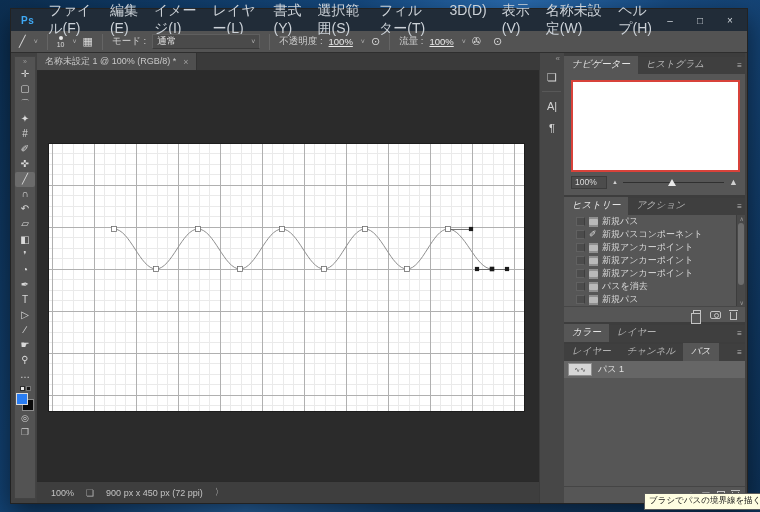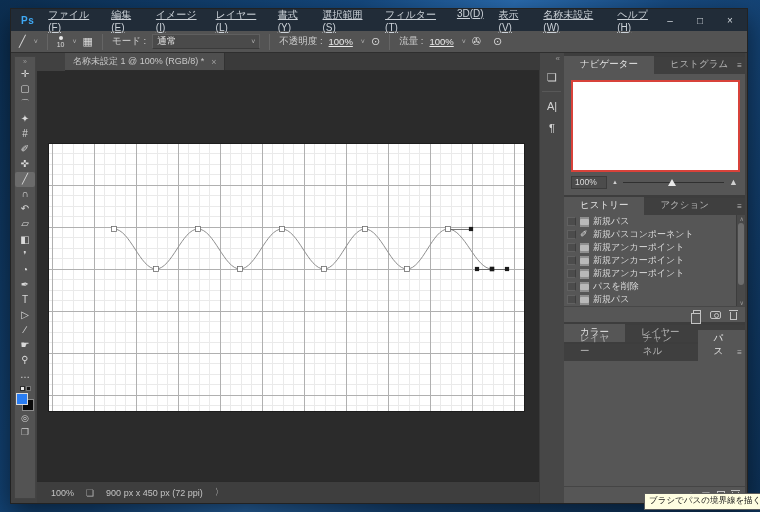--- a/index.html
+++ b/index.html
@@ -8,21 +8,21 @@
     font-family:"Liberation Sans","DejaVu Sans",sans-serif;
     background:linear-gradient(118deg,#0c2f52 0%,#15497f 35%,#2a6bae 50%,#174a80 65%,#0d3156 100%);
     position:relative;
   }
   .window { position:absolute; left:10px; top:8px; width:738px; height:496px;
     background:#454545; border:1px solid #222; box-shadow:0 10px 26px rgba(0,0,0,.55); }
 
   
   .titlebar { height:22px; background:#212c38; display:flex; align-items:center; padding:0 4px 0 10px; }
   .pslogo { color:#3fa9f5; font-weight:bold; font-size:10px; margin-right:14px; letter-spacing:.5px; }
-  .menus { display:flex; gap:15px; font-size:10px; color:#ccd2d8;text-decoration:underline; }
+  .menus { display:flex; gap:15px; font-size:14px; color:#ccd2d8; }
   .menu-item { cursor:default; }
   .wincontrols { margin-left:auto; display:flex; gap:4px; }
   .wbtn { width:26px; height:18px; display:flex; align-items:center; justify-content:center;
     color:#cfd5da; font-size:10px; }
 
   
   .optionsbar { height:22px; background:#535353; border-bottom:1px solid #2e2e2e;
     display:flex; align-items:center; font-size:9.5px; color:#cfcfcf; padding:0 8px; gap:6px; }
   .sep { width:1px; height:16px; background:#3e3e3e; border-right:1px solid #656565; margin:0 3px; }
   .caret { font-size:7px; color:#b0b0b0; margin-left:2px; }
@@ -50,21 +50,21 @@
   .miniswap { display:flex; align-items:center; gap:1px; margin-top:3px; }
   .miniswap .mfg { width:5px; height:5px; background:#e8e8e8; border:1px solid #2d2d2d; }
   .miniswap .mbg { width:5px; height:5px; background:#161616; border:1px solid #777; }
   .swatches { position:relative; width:18px; height:18px; margin-top:2px; }
   .swatches .bg { position:absolute; right:0; bottom:0; width:12px; height:12px; background:#0a0a0a; border:1px solid #8b8b8b; }
   .swatches .fg { position:absolute; left:0; top:0; width:12px; height:12px; background:#2a7df2; border:1px solid #d9d9d9; }
   .tsmall { width:20px; height:14px; display:flex; align-items:center; justify-content:center; color:#cfcfcf; font-size:9px; }
 
   
   .docarea { position:absolute; left:26px; top:0; width:502px; bottom:0; }
-  .doctabbar { height:18px; background:#3a3a3a; display:flex; border-bottom:1px solid #2c2c2c;margin-left:28px; }
+  .doctabbar { height:18px; background:#3a3a3a; display:flex; border-bottom:1px solid #2c2c2c; }
   .doctab { background:#4f4f4f; color:#c8c8c8; font-size:9px; padding:0 8px; display:flex;
     align-items:center; gap:7px; border-right:1px solid #323232; }
   .doctab .x { color:#9f9f9f; font-size:9px; }
   .pasteboard { position:absolute; left:0; right:0; top:18px; bottom:22px; background:#2b2b2b; overflow:hidden; }
   .canvaswrap { position:absolute; left:12px; top:73px; width:475px; height:267px; background:#fff;
     box-shadow:0 0 0 1px #1d1d1d; }
   .statusbar { position:absolute; left:0; right:0; bottom:0; height:22px; background:#3e3e3e;
     border-top:1px solid #2a2a2a; display:flex; align-items:center; gap:12px; padding-left:14px;
     font-size:9px; color:#c4c4c4; }
   .statusbar .expicon { font-size:9px; color:#bdbdbd; }
@@ -74,41 +74,41 @@
     border-left:1px solid #3a3a3a; display:flex; flex-direction:column; align-items:center; }
   .striphead { color:#9a9a9a; font-size:8px; height:12px; line-height:12px; align-self:flex-end; padding-right:4px; }
   .sicon { width:21px; height:20px; display:flex; align-items:center; justify-content:center;
     color:#d4d4d4; font-size:11px; margin-top:2px; }
   .sdiv { width:19px; height:1px; background:#3a3a3a; border-bottom:1px solid #585858; margin:4px 0; }
 
   
   .dock { position:absolute; left:553px; right:2px; top:0; bottom:0; background:#3d3d3d;
     display:flex; flex-direction:column; font-size:9.5px; }
   .ptabbar { height:17px; background:#3f3f3f; display:flex; align-items:flex-end; position:relative; flex:none; }
-  .ptab { padding:2px 16px 3px; color:#b3b3b3; }
+  .ptab { padding:2px 8px 3px; color:#b3b3b3;font-style:italic; }
   .ptab.act { background:#565656; color:#e5e5e5; }
   .pmenu { position:absolute; right:4px; top:4px; color:#bdbdbd; font-size:8px; letter-spacing:-1px; }
   .panel { flex:none; }
   .pbody { background:#565656; }
 
   
   .navbody { padding:6px 7px 3px; }
   .navproxy { width:169px; height:92px; background:#fff; border:2px solid #d8423a; }
   .navctl { display:flex; align-items:center; height:20px; gap:5px; color:#d6d6d6; }
   .navzoom { width:36px; height:13px; background:#4c4c4c; border:1px solid #3c3c3c;
     font-size:8.5px; display:flex; align-items:center; padding-left:3px; color:#ddd; }
   .mtn { font-size:6px; color:#d0d0d0; } .mtn.big { font-size:9px; }
   .sltrack { flex:1; position:relative; height:12px; }
   .sltrack::before { content:""; position:absolute; left:0; right:0; top:6px; height:1px; background:#303030; }
   .slthumb { position:absolute; top:3px; width:0; height:0; border-left:4px solid transparent;
     border-right:4px solid transparent; border-bottom:7px solid #e9e9e9; }
 
   
   .hlist { background:#565656; position:relative; }
-  .hrow { height:13px; display:flex; align-items:center; gap:4px; padding-left:3px; }
+  .hrow { height:13px; display:flex; align-items:center; gap:4px; padding-left:12px; }
   .hsrc { width:9px; height:9px; background:#4c4c4c; border:1px solid #616161; border-right-color:#3e3e3e; flex:none; }
   .hicon { width:9px; height:10px; flex:none; background:#b9b9b9; border-radius:1px;
     box-shadow:inset 0 -2px 0 #8f8f8f, inset 0 2px 0 #8f8f8f; }
   .hpen { width:9px; flex:none; color:#d5d5d5; font-size:9px; line-height:1; }
   .hlabel { color:#dcdcdc; font-size:9px; white-space:nowrap; }
   .hscroll { position:absolute; right:0; top:0; bottom:0; width:9px; background:#494949; border-left:1px solid #3d3d3d; }
   .hthumb { position:absolute; left:1px; right:1px; top:3px; height:62px; background:#6d6d6d; border-radius:3px; }
   .harr { position:absolute; right:1px; color:#9a9a9a; font-size:6px; }
   .hfoot { height:16px; background:#565656; border-top:1px solid #474747; display:flex;
     align-items:center; justify-content:flex-end; gap:9px; padding-right:8px; }
@@ -448,21 +448,21 @@
               <span class="hlabel">新規アンカーポイント</span>
             </div>
             <div class="hrow">
               <span class="hsrc"></span>
               <span class="hicon"></span>
               <span class="hlabel">新規アンカーポイント</span>
             </div>
             <div class="hrow">
               <span class="hsrc"></span>
               <span class="hicon"></span>
-              <span class="hlabel">パスを削除</span>
+              <span class="hlabel">パスを消去</span>
             </div>
             <div class="hrow">
               <span class="hsrc"></span>
               <span class="hicon"></span>
               <span class="hlabel">新規パス</span>
             </div>
             <div class="hscroll">
             <span class="harr" style="top:0">∧</span>
             <div class="hthumb" style="top:8px"></div>
             <span class="harr" style="bottom:0">∨</span>
@@ -488,20 +488,24 @@
       <div class="gap2"></div>
 
       <div class="panel lbody-outer" style="flex:1;display:flex;flex-direction:column;">
         <div class="ptabbar" id="layertabs">
             <span class="ptab">レイヤー</span>
             <span class="ptab">チャンネル</span>
             <span class="ptab act">パス</span>
             <span class="pmenu">≡</span>
           </div>
         <div class="lbody">
+          <div class="pathrow">
+            <span class="paththumb">∿∿</span>
+            <span class="pathlabel">パス 1</span>
+          </div>
           <div class="lfill"></div>
         </div>
         <div class="lfoot" id="pathactions">
             <span class="pact">●</span>
             <span class="pact">○</span>
             <span class="pact dim">◌</span>
             <span class="pact dim">◇</span>
             <span class="pact">▣</span>
             <span class="i-newdoc"></span>
             <span class="i-trash"></span>

